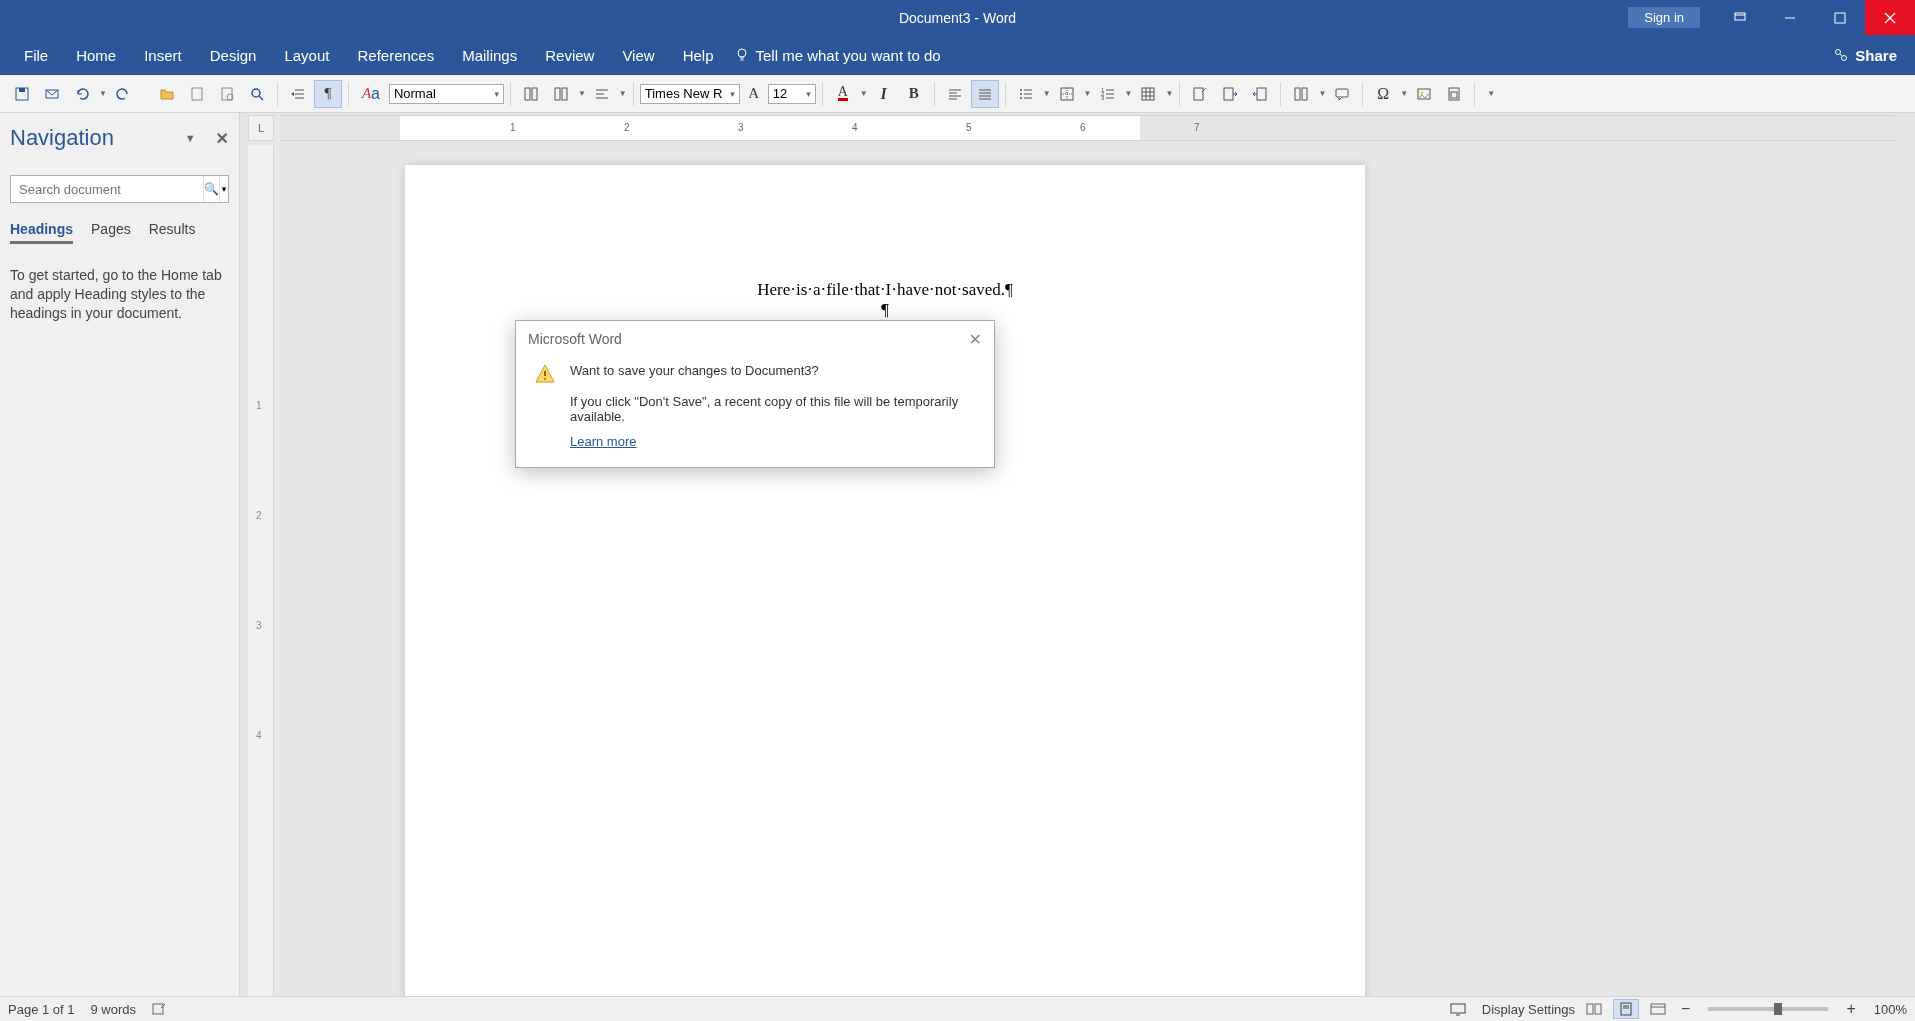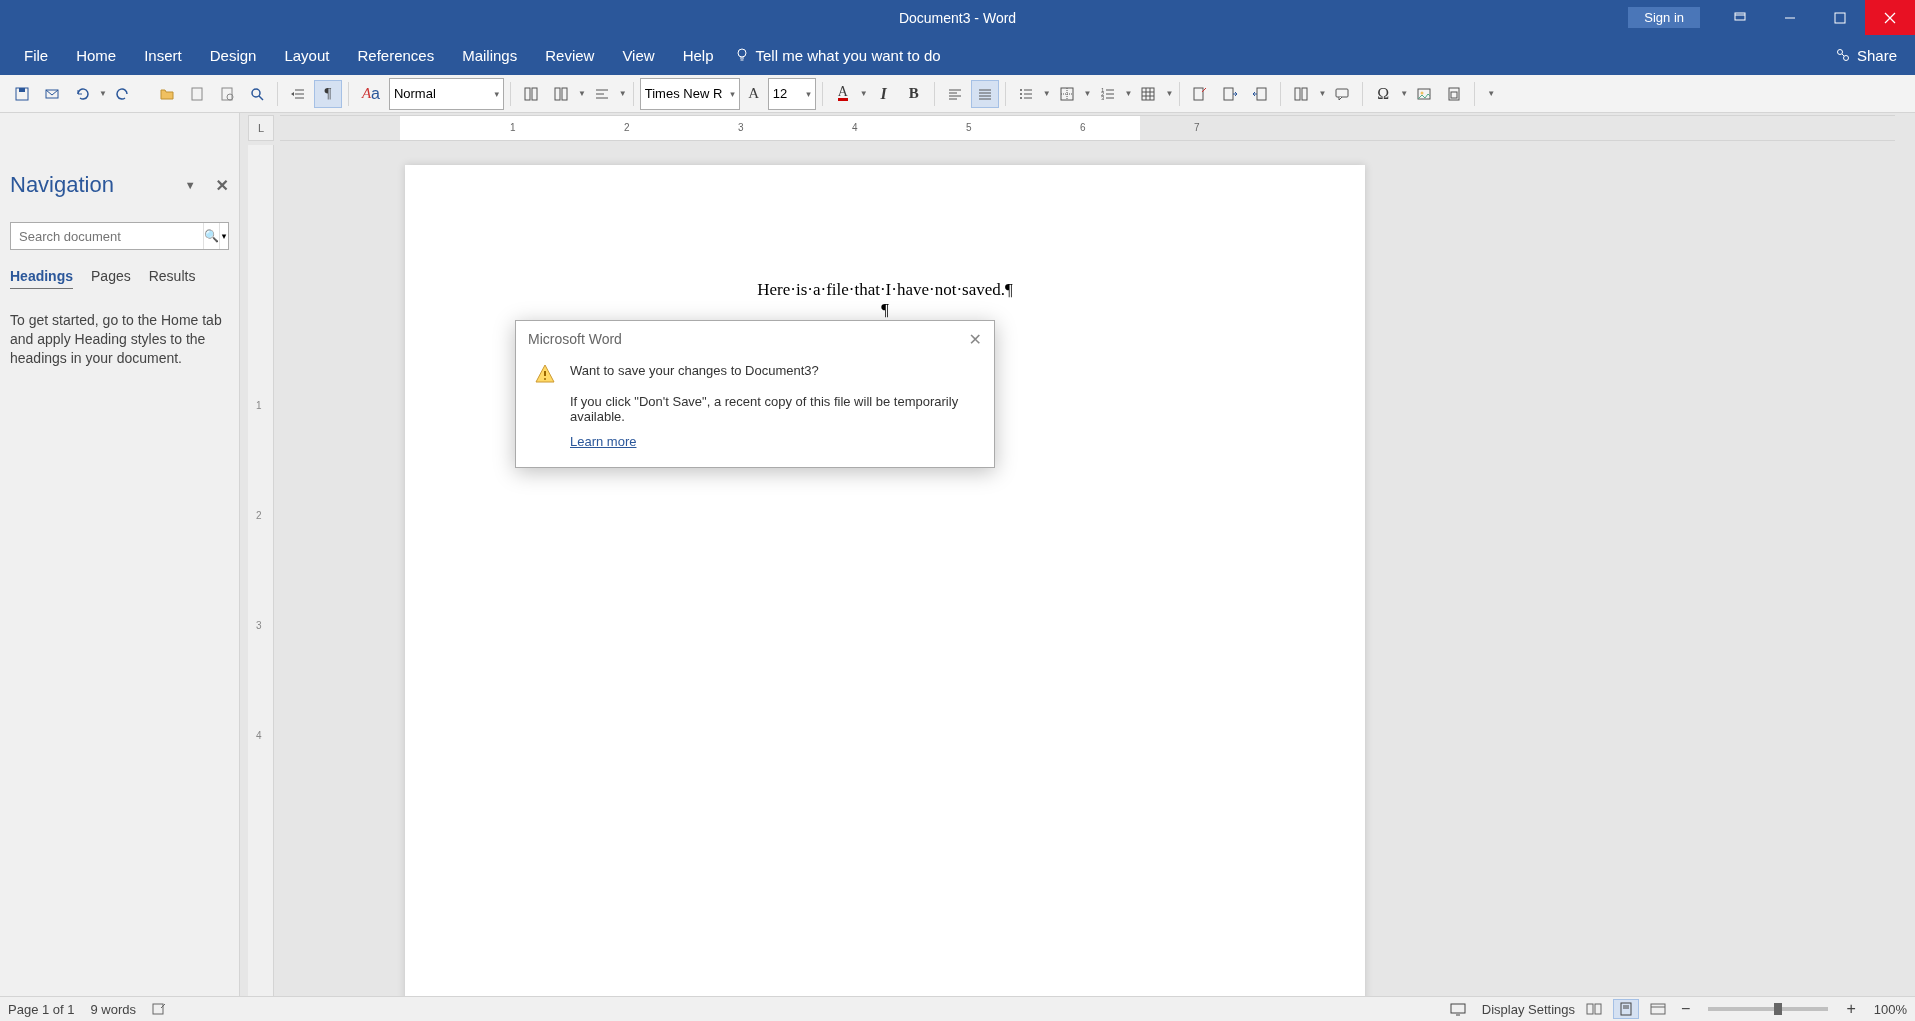--- a/index.html
+++ b/index.html
@@ -12,44 +12,44 @@
 .signin { background: #4a76b8; color: #fff; padding: 3px 16px; font-size: 13px; margin-right: 15px; cursor: pointer; }
 .winbtn { width: 50px; height: 35px; display: flex; align-items: center; justify-content: center; color: #fff; }
 .winbtn.close { background: #e81123; }
 .winbtn svg { width: 12px; height: 12px; }
 
 
 .ribbon-tabs { height: 40px; background: #2b579a; display: flex; align-items: center; padding-left: 10px; }
 .ribbon-tabs .tab { color: #fff; padding: 0 14px; font-size: 15px; height: 100%; display: flex; align-items: center; cursor: pointer; }
 .tellme { display: flex; align-items: center; color: #fff; font-size: 15px; margin-left: 6px; }
 .tellme svg { margin-right: 6px; }
-.share { position: absolute; right: 18px; color: #fff; display: flex; align-items: center; font-size: 15px; }
+.share { position: absolute; right: 18px; color: #fff; display: flex; align-items: center; font-size: 15px; font-weight: bold; }
 .share svg { margin-right: 6px; }
 
 
 .toolbar { height: 38px; background: #f3f3f3; border-bottom: 1px solid #d4d4d4; display: flex; align-items: center; padding: 0 8px; gap: 2px; }
 .tbtn { width: 28px; height: 28px; display: flex; align-items: center; justify-content: center; color: #3b3b3b; cursor: pointer; border: 1px solid transparent; }
 .tbtn.active { background: #d5e1f2; border-color: #a5c0e5; }
-.tsel { height: 32px; border: 1px solid #ababab; background: #fff; font-size: 13px; padding: 0 4px; display: flex; align-items: center; justify-content: space-between; }
+.tsel { height: 20px; border: 1px solid #ababab; background: #fff; font-size: 13px; padding: 0 4px; display: flex; align-items: center; justify-content: space-between; }
 .tsel .arrow { font-size: 9px; color: #666; margin-left: 4px; }
 .tsep { width: 1px; height: 24px; background: #d4d4d4; margin: 0 4px; }
 .dropdown-arrow { font-size: 8px; color: #666; margin-left: 1px; }
 
 
 .navpane { width: 240px; background: #f0f0f0; border-right: 1px solid #d4d4d4; padding: 12px 10px; }
-.navpane h2 { color: #2b579a; font-weight: 400; font-size: 22px; display: flex; align-items: center; justify-content: space-between; margin-top: 47px; }
+.navpane h2 { color: #2b579a; font-weight: 400; font-size: 22px; display: flex; align-items: center; justify-content: space-between; }
 .navpane h2 .controls { display: flex; gap: 20px; align-items: center; }
 .navpane h2 .arrow { font-size: 11px; color: #666; }
 .navpane h2 .x { font-size: 16px; color: #666; font-weight: bold; cursor: pointer; }
 .searchbox { margin-top: 24px; display: flex; border: 1px solid #ababab; background: #fff; height: 28px; }
 .searchbox input { flex: 1; border: none; padding: 0 8px; font-size: 13px; outline: none; }
 .searchbox .sbtn { width: 28px; display: flex; align-items: center; justify-content: center; border-left: 1px solid #e0e0e0; font-size: 12px; }
 .navtabs { display: flex; gap: 18px; margin-top: 18px; font-size: 14px; }
 .navtabs .nt { cursor: pointer; padding-bottom: 4px; color: #444; }
-.navtabs .nt.active { color: #2b579a; font-weight: 600; border-bottom: 1px solid #737373; }
+.navtabs .nt.active { color: #2b579a; font-weight: 600; border-bottom: 3px solid #737373; }
 .navdesc { margin-top: 22px; font-size: 14px; color: #444; line-height: 1.35; }
 .navdesc p { margin-bottom: 16px; }
 
 
 .ruler-corner { width: 26px; height: 26px; background: #f0f0f0; border: 1px solid #d4d4d4; display:flex; align-items:center; justify-content:center; font-size:11px; color:#666; position:absolute; left:248px; top:115px;}
 .hruler { position: absolute; left: 280px; right: 20px; top: 115px; height: 26px; background: linear-gradient(to right, #e6e6e6 0, #e6e6e6 120px, #fff 120px, #fff 860px, #e6e6e6 860px); border-top:1px solid #d4d4d4; border-bottom:1px solid #d4d4d4; font-size:10px; color:#666; overflow:hidden;}
 .hruler .ticks { position:relative; height:100%; }
 .hruler .num { position:absolute; top:6px; }
 .vruler { position: absolute; left: 248px; top: 145px; bottom: 25px; width: 26px; background: #f0f0f0; border-right:1px solid #d4d4d4; font-size:10px; color:#888; }
 .vruler .num { position:absolute; left:8px; }

